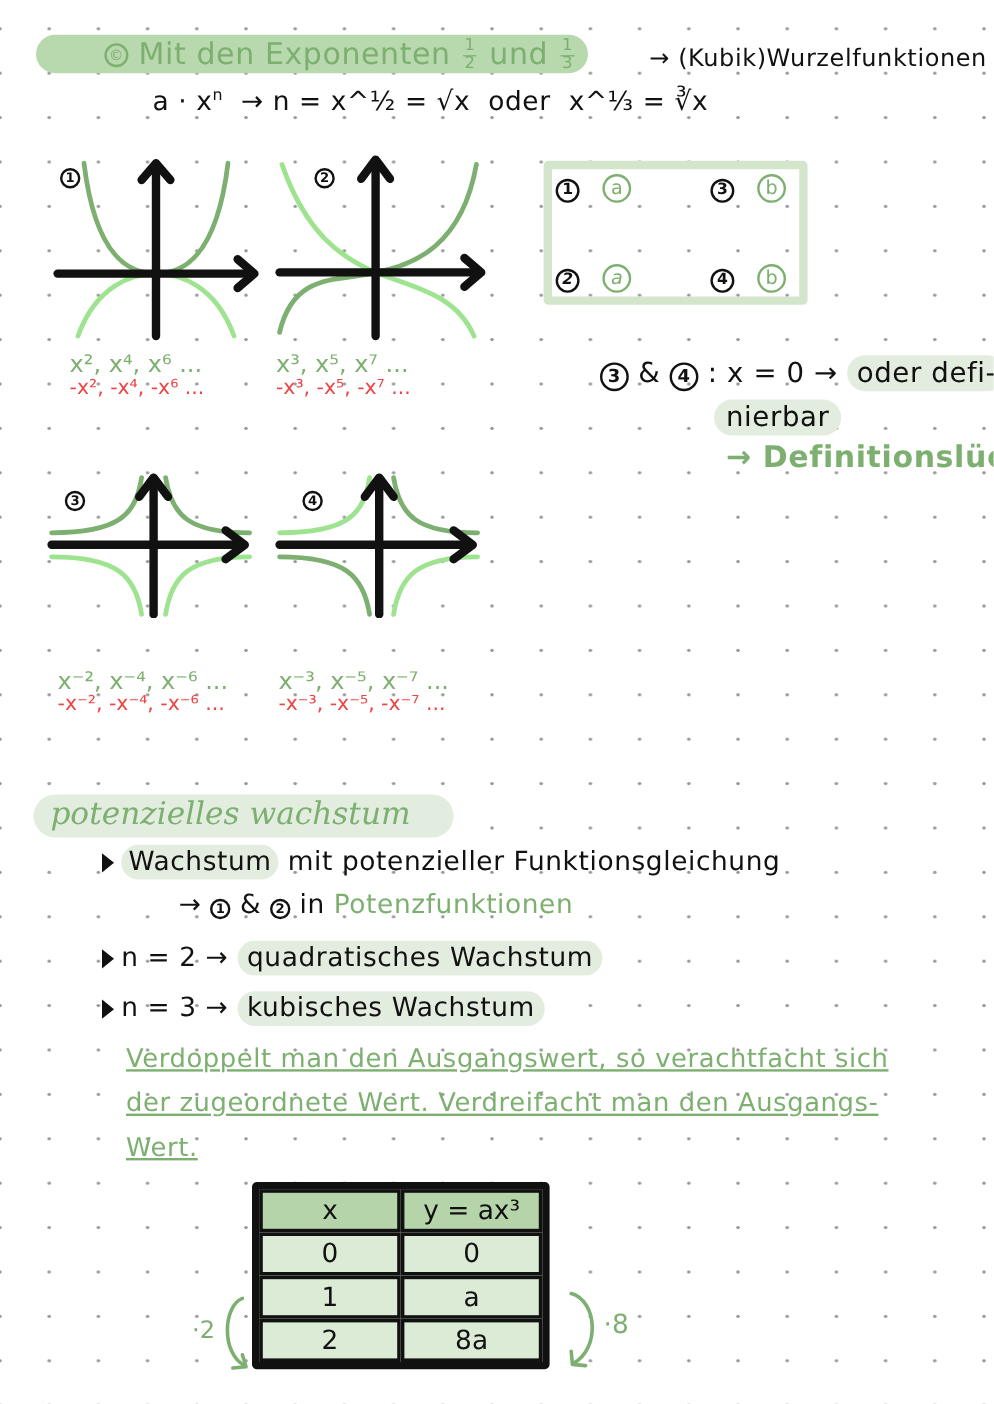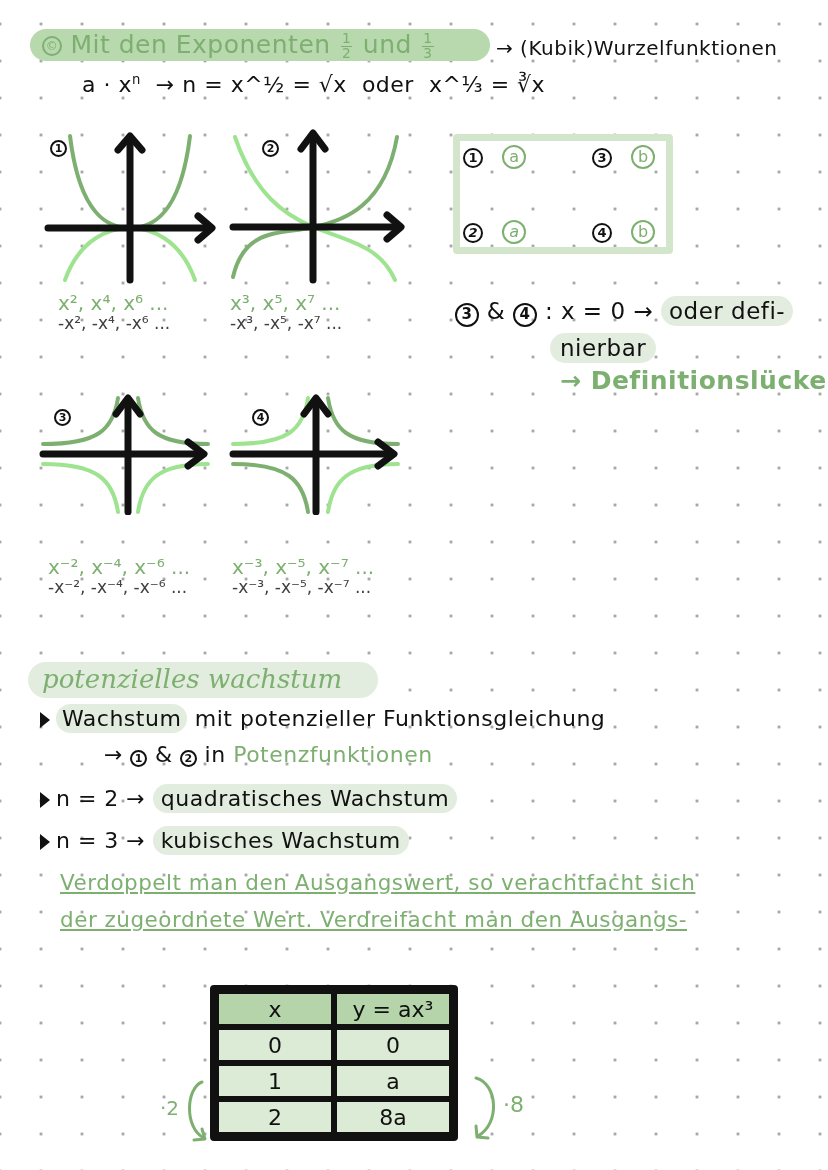--- a/index.html
+++ b/index.html
@@ -6,39 +6,39 @@
   body {
     width:828px; height:1170px; overflow:hidden; position:relative;
     background-color:#ffffff;
     background-image: radial-gradient(circle, #9a9a9a 1.2px, transparent 1.6px);
     background-size: 41px 37px;
     background-position: -20.5px 5.5px;
     font-family: "DejaVu Sans", sans-serif;
     color:#111;
   }
   .abs { position:absolute; }
-  .hand { font-family: "DejaVu Sans", sans-serif; font-weight:normal; letter-spacing:0.5px; }
+  .hand { font-family: "DejaVu Sans", sans-serif; font-weight:normal; letter-spacing:0.5px;margin-left:45px; }
   .green-text { color:#7db070; }
   .black { color:#111; }
   .hl { background:#b8d8ae; border-radius:18px; }
   .hl-pale { background:#e3eddf; border-radius:18px; }
   sup { font-size:0.6em; }
   .frac { display:inline-flex; flex-direction:column; align-items:center; font-size:0.55em; line-height:1; vertical-align:middle; margin:0 2px; }
   .frac span:first-child { border-bottom:1.5px solid currentColor; padding:0 1px; }
   .circ {
     display:inline-flex; align-items:center; justify-content:center;
     width:20px; height:20px; border:2.5px solid #111; border-radius:50%;
     font-size:13px; font-weight:bold; box-sizing:border-box; line-height:1;
   }
   .circ.g { border-color:#7db070; color:#7db070; width:24px; height:24px; font-size:16px; font-weight:normal; }
   .circ.sm { width:17px; height:17px; font-size:11px; border-width:2px; }
   .graph { position:absolute; }
   .labels { position:absolute; font-size:20px; line-height:1.1; }
   .labels .l1 { color:#7db070; }
-  .labels .l2 { color:#404040; font-size:17px; }
+  .labels .l2 { color:#ef4444; font-size:17px; }
   .box { position:absolute; border:7px solid #d3e6cc; border-radius:4px; box-sizing:border-box; }
   table.vt { border-collapse:separate; border-spacing:0; background:#111; border:6px solid #111; border-radius:4px; }
   table.vt td { width:112px; height:30px; text-align:center; font-size:22px; background:#dcebd6; border:3px solid #111; padding:0; }
   table.vt tr.head td { background:#b5d4aa; }
   .bullet { display:inline-block; width:0; height:0; border-top:8px solid transparent; border-bottom:8px solid transparent; border-left:10px solid #111; margin-right:6px; vertical-align:middle; }
 </style>
 </head>
 <body>
 
 <div class="abs hl" style="left:30px; top:29px; width:460px; height:32px;"></div>
@@ -175,20 +175,21 @@
 </div>
 
 <div class="abs hand black" style="left:40px; top:828px; font-size:22px; white-space:nowrap;">
   <span class="bullet"></span><span>n = 3 →</span>
   <span class="hl-pale" style="padding:2px 8px;">kubisches Wachstum</span>
 </div>
 
 <div class="abs hand green-text" style="left:60px; top:864px; font-size:21.5px; line-height:37px; white-space:nowrap;text-decoration:underline;">
   <div>Verdoppelt man den Ausgangswert, so verachtfacht sich</div>
   <div>der zugeordnete Wert. Verdreifacht man den Ausgangs-</div>
+  <div>Wert.</div>
 </div>
 
 <div class="abs" style="left:210px; top:985px;">
   <table class="vt">
     <tbody>
         <tr class="head">
       <td>x</td>
       <td>y = ax³</td>
     </tr>
     <tr>

